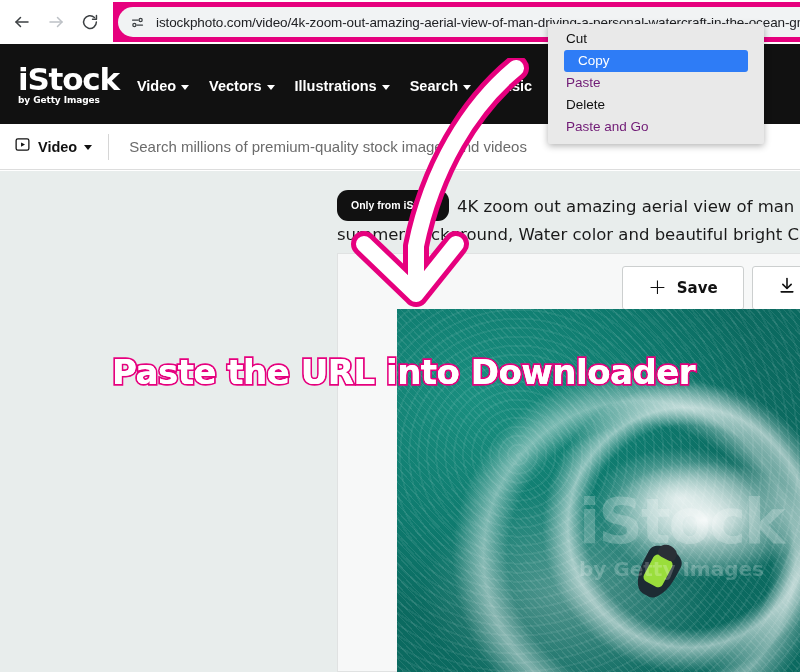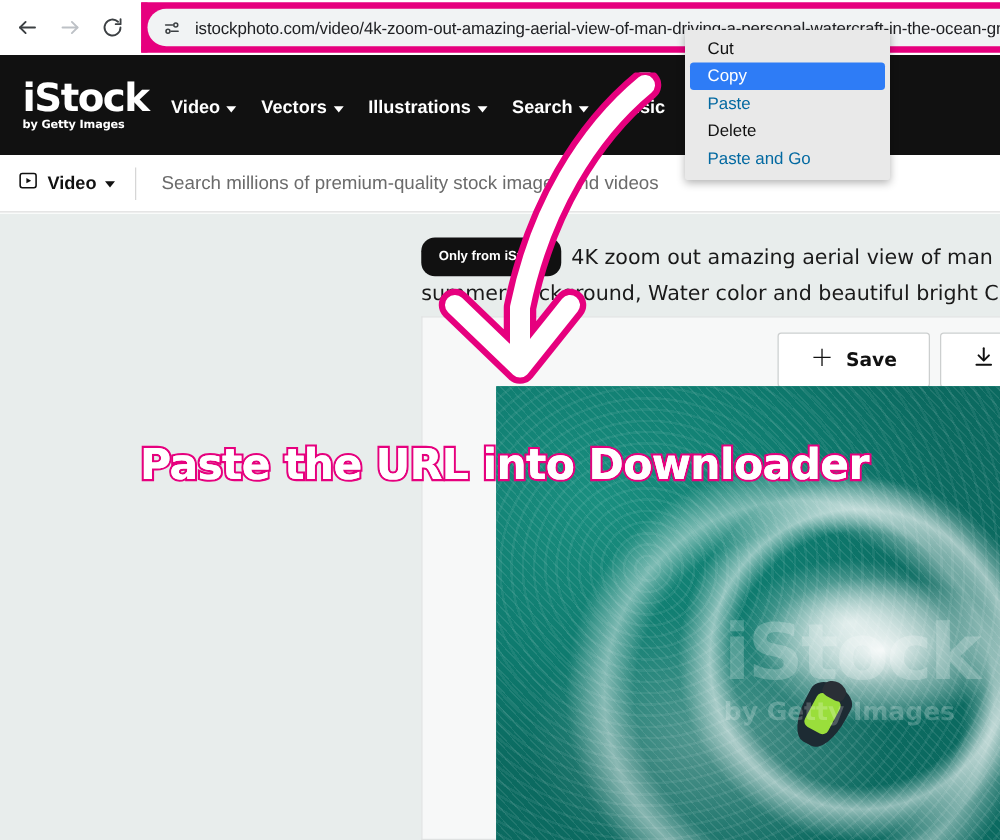--- a/index.html
+++ b/index.html
@@ -71,43 +71,43 @@
     color: #202124;
     letter-spacing: -0.1px;
     white-space: nowrap;
     overflow: hidden;
   }
 
   
   .context-menu {
     position: absolute;
     left: 548px; top: 24px;
-    width: 164px;
+    width: 216px;
     background: #E9E9E9;
     border-radius: 2px;
     padding: 4px 0 6px 0;
     box-shadow: 0 2px 7px rgba(0,0,0,0.30);
     z-index: 40;
   }
   .ctx-item {
     height: 22px;
     line-height: 22px;
     padding: 0 0 0 18px;
     font-size: 13.5px;
     color: #111111;
     white-space: nowrap;
   }
   .ctx-item.highlighted {
     background: #2E7CF6;
     color: #ffffff;
-    margin: 0 4px;
+    margin: 0 16px;
     border-radius: 3px;
     padding-left: 14px;
   }
-  .ctx-item.disabled { color: #0369a1; }
+  .ctx-item.disabled { color: #701a75; }
 
   
   .istock-header {
     position: absolute;
     left: 0; top: 44px;
     width: 800px; height: 80px;
     background: #111111;
     display: flex;
     align-items: center;
     overflow: hidden;

